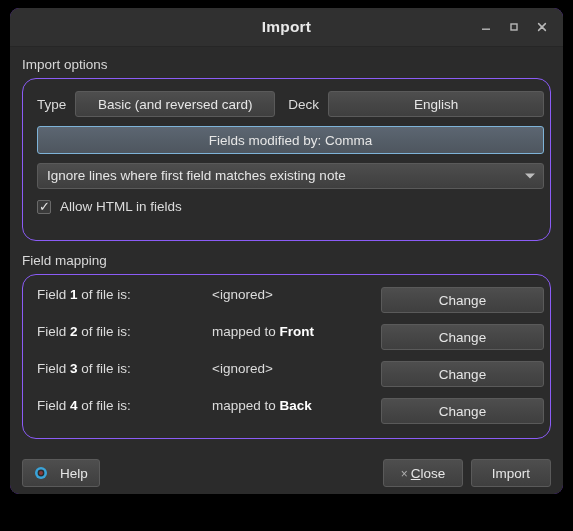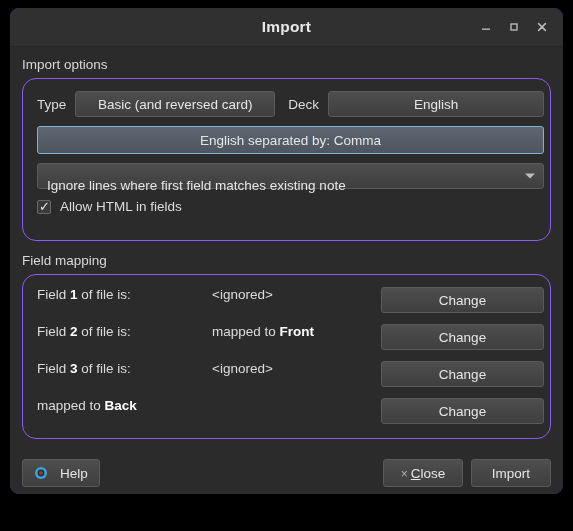--- a/index.html
+++ b/index.html
@@ -134,21 +134,21 @@
     height: 26px;
     background: linear-gradient(180deg, #4e4e4e 0%, #464646 50%, #3f3f3f 100%);
     border: 1px solid #5a5a5a;
     border-radius: 3px;
     box-sizing: border-box;
     margin-bottom: 10px;
   }
   .combo-text {
     position: absolute;
     left: 9px;
-    top: 10px;
+    top: 0;
     line-height: 24px;
     color: #e6e6e6;
     font-size: 13.5px;
   }
   .combo-arrow {
     position: absolute;
     right: 8px;
     top: 50%;
     transform: translateY(-50%);
     width: 0; height: 0;
@@ -290,21 +290,21 @@
       <div class="group-title">Import options</div>
       <div class="group-box">
 
         <div class="row-type">
           <span class="lbl type-label">Type</span>
           <button class="btn btn-type">Basic (and reversed card)</button>
           <span class="lbl deck-label">Deck</span>
           <button class="btn btn-deck">English</button>
         </div>
 
-        <button class="btn btn-sep focused">English separated by: Comma</button>
+        <button class="btn btn-sep focused">Fields modified by: Comma</button>
 
         <div class="combo">
           <span class="combo-text">Ignore lines where first field matches existing note</span>
           <span class="combo-arrow"></span>
         </div>
 
         <div class="row-check">
           <span class="checkbox">
             <span class="tick">✓</span>
           </span>
@@ -331,20 +331,21 @@
           <button class="btn btn-change">Change</button>
         </div>
 
         <div class="map-row">
           <span class="map-label"><span>Field </span><b>3</b><span> of file is:</span></span>
           <span class="map-value"><span></span><span>&lt;ignored&gt;</span><b></b></span>
           <button class="btn btn-change">Change</button>
         </div>
 
         <div class="map-row">
+          <span class="map-label"><span>Field </span><b>4</b><span> of file is:</span></span>
           <span class="map-value"><span>mapped to </span><span></span><b>Back</b></span>
           <button class="btn btn-change">Change</button>
         </div>
 
       </div>
     </div>
 
   </div>
 
   <div class="footer">

